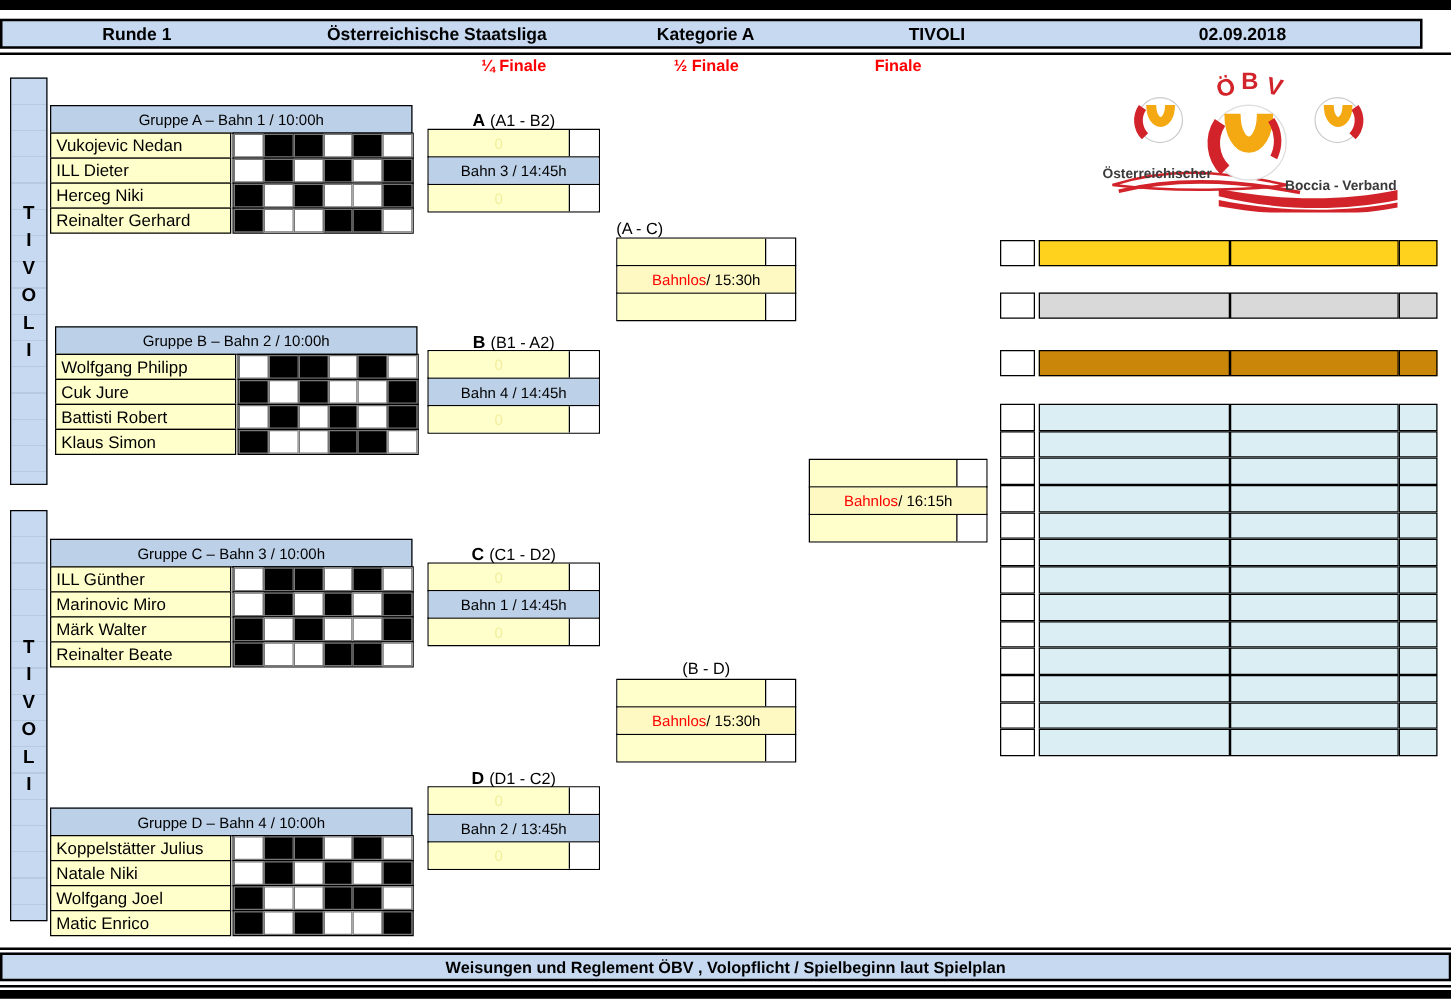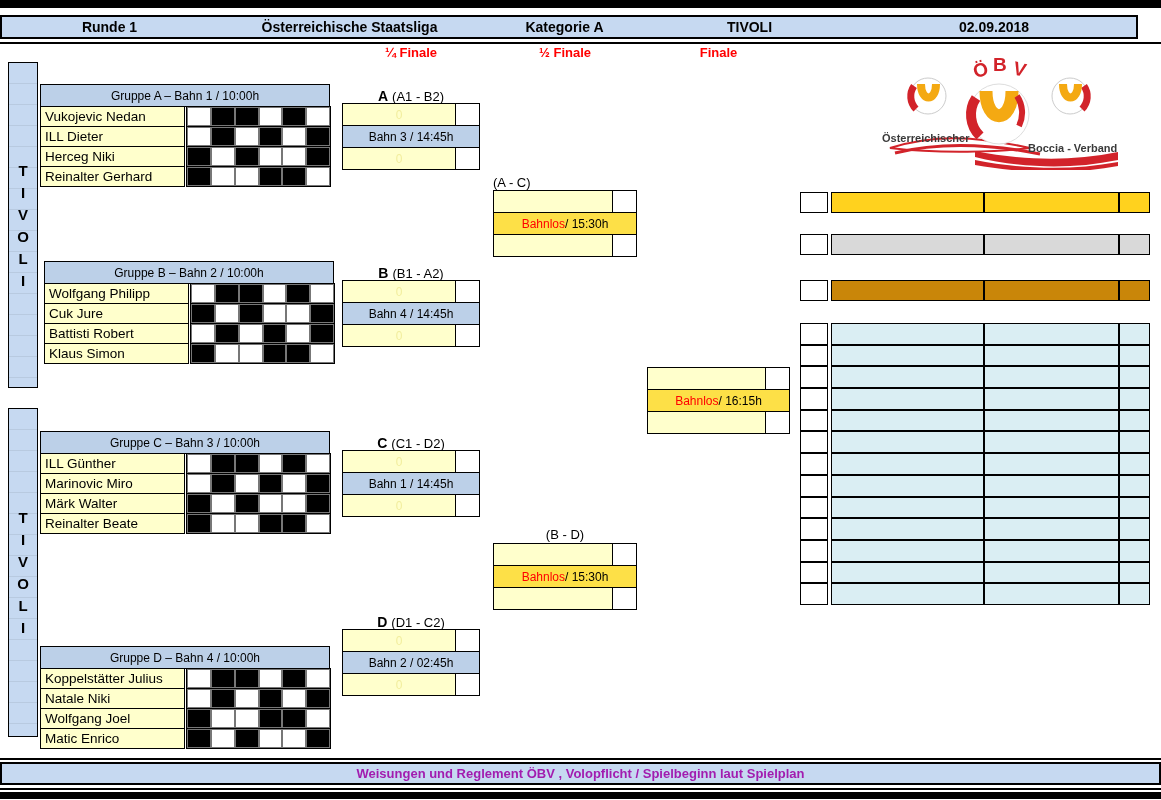--- a/index.html
+++ b/index.html
@@ -29,34 +29,34 @@
   .gc{border:1px solid #777;}
   .gb{background:#000;} .gw{background:#fff;}
   
   .mt{height:20px;display:flex;align-items:flex-end;justify-content:center;font-size:13px;gap:4px;}
   .mt b{font-size:14px;}
   .mrow{display:flex;height:21px;border:1px solid #000;margin-top:-1px;}
   .mcell{flex:1;background:#FFFFCC;display:flex;align-items:center;justify-content:center;font-size:12px;}
   .faint{color:#F2EE9E;font-size:12px;}
   .wcell{flex:0 0 23px;background:#fff;border-left:1px solid #000;}
   .lane{flex:1;background:#BCD0E8;display:flex;align-items:center;justify-content:center;font-size:12px;}
-  .lanepink{flex:1;background:#fde047;display:flex;align-items:center;justify-content:center;font-size:12px;gap:0;}
+  .lanepink{flex:1;background:#fef9c3;display:flex;align-items:center;justify-content:center;font-size:12px;gap:0;}
   .red{color:#FF0000;}
   
   .bar-row{display:flex;height:21px;}
   .wbox{flex:0 0 28px;background:#fff;border:1.5px solid #000;margin-right:3px;box-sizing:border-box;}
   .seg{border:1.5px solid #000;border-left-width:1px;box-sizing:border-box;}
   .s1{flex:0 0 153px;} .s2{flex:0 0 135px;} .s3{flex:0 0 31px;}
   #resultRows{display:flex;flex-direction:column;}
   #resultRows .bar-row{flex:1;height:auto;}
   #resultRows .seg{border-width:1px;}
   #resultRows .wbox{border-width:1px;margin-right:3px;}
   
   .footbar{background:#C6D9F1;border:2px solid #000;display:flex;align-items:center;justify-content:center;}
-  .footbar span{color:#a21caf;font-weight:bold;font-size:13px;}
+  .footbar span{color:#000000;font-weight:bold;font-size:13px;}
   
   #logo text{font-family:"Liberation Sans",sans-serif;}
 </style>
 </head>
 <body>
 
 <div id="sheet">
 
   <div class="abs blackbar" style="left:0;top:0;width:1161px;height:8px;"></div>
   <div class="abs bigbar" style="left:0;top:15px;width:1138px;height:24px;">
@@ -352,21 +352,21 @@
         <b>D</b>
         <span>(D1 - C2)</span>
       </div>
     <div class="mrow">
         <div class="mcell">
           <span class="faint">0</span>
         </div>
         <div class="wcell"></div>
       </div>
     <div class="mrow">
-        <div class="lane">Bahn 2 / 02:45h</div>
+        <div class="lane">Bahn 2 / 13:45h</div>
       </div>
     <div class="mrow">
         <div class="mcell">
           <span class="faint">0</span>
         </div>
         <div class="wcell"></div>
       </div>
   </div>
 
   <div class="abs" style="left:493px;top:175px;width:144px;font-size:13px;">(A - C)</div>

